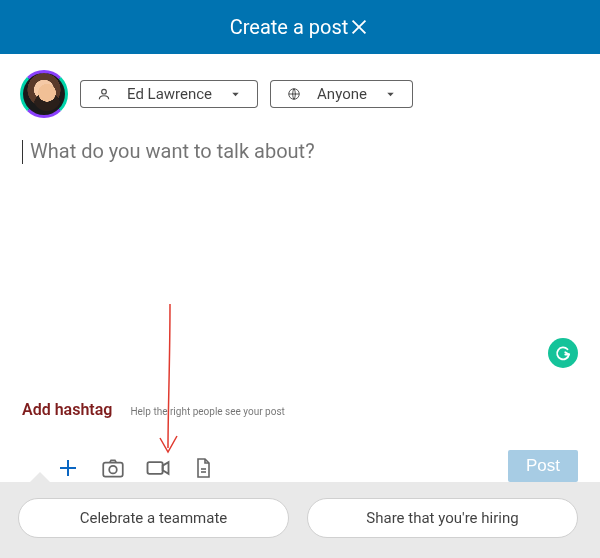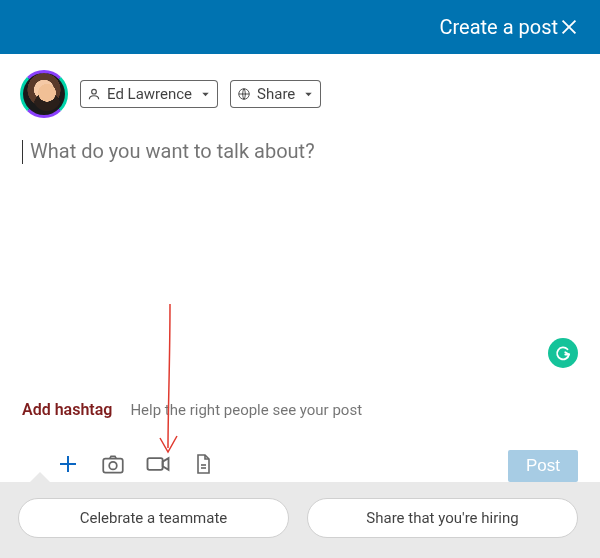--- a/index.html
+++ b/index.html
@@ -8,21 +8,21 @@
     width: 600px;
     height: 558px;
     background: #fff;
     overflow: hidden;
     position: relative;
   }
   .header {
     background: #0073b1;
     color: #fff;
     display: flex;
-    justify-content: flex-end;
+    justify-content: center;
     align-items: center;
     padding: 14px 20px;
     height: 54px;
   }
   .header-title { font-size: 20px; font-weight: 400; }
   .close-btn { cursor: pointer; display: flex; align-items: center; }
   .info-row {
     display: flex;
     align-items: center;
     padding: 16px 20px 10px 20px;
@@ -40,24 +40,24 @@
     content:"";
     position:absolute;
     left:10px; top:10px; width:28px; height:28px;
     background: radial-gradient(circle at 50% 35%, #f1c096 0 38%, transparent 39%),
                 radial-gradient(circle at 50% 80%, #2a1f1a 0 50%, transparent 51%);
     border-radius:50%;
   }
   .pill {
     border: 1px solid rgba(0,0,0,0.6);
     border-radius: 4px;
-    padding: 4px 6px;
+    padding: 4px 16px;
     display: flex;
     align-items: center;
-    gap: 6px;
+    gap: 16px;
     font-size: 15px;
     color: rgba(0,0,0,0.75);
     cursor: pointer;
     background:#fff;
   }
   .pill .caret { margin-left: 2px; }
   .pill svg { flex: none; }
   .compose-area {
     position: relative;
     padding: 10px 22px 0 22px;
@@ -86,26 +86,26 @@
     display:flex; align-items:center; justify-content:center;
   }
   .grammarly svg { display:block; }
   
   .hashtag-area {
     position:absolute;
     left:22px; right:22px; top:400px;
     display:flex; align-items:baseline; gap:18px;
   }
   .hashtag-link { color:#7f1d1d; font-weight:600; font-size:16px; cursor:pointer; }
-  .hashtag-hint { color: rgba(0,0,0,0.55); font-size:15px; }
+  .hashtag-hint { color: rgba(0,0,0,0.55); font-size:10px; }
   .toolbar {
     position:absolute;
     left:0; right:0; top:440px;
     padding: 10px 22px;
-    display:flex; align-items:flex-start; gap:17px;margin-left:32px;
+    display:flex; align-items:flex-end; gap:17px;margin-left:32px;
   }
   .toolbar .icon-btn {
     color:#666; cursor:pointer; display:flex; align-items:center; justify-content:center;
     width:28px; height:28px;
   }
   .toolbar .plus { color:#0a66c2; font-size:28px; font-weight:300; }
   .post-btn {
     margin-left:auto;
     background:#a7cce4;
     color:#fff;
@@ -176,21 +176,21 @@
       </svg>
   </div>
 
   <div class="pill">
     <svg width="14" height="14" viewBox="0 0 24 24" fill="none" stroke="rgba(0,0,0,0.7)" stroke-width="1.6">
       <circle cx="12" cy="12" r="9"></circle>
         <path d="M3 12h18"></path>
         <path d="M12 3c3 3 3 15 0 18"></path>
         <path d="M12 3c-3 3-3 15 0 18"></path>
     </svg>
-    <span>Share</span>
+    <span>Anyone</span>
     <svg class="caret" width="11" height="11" viewBox="0 0 24 24" fill="rgba(0,0,0,0.7)">
         <path d="M5 8l7 8 7-8z"></path>
       </svg>
   </div>
 </div>
 
 <div class="compose-area">
   <div class="caret-line"></div>
   <div class="compose-text">What do you want to talk about?</div>
 

